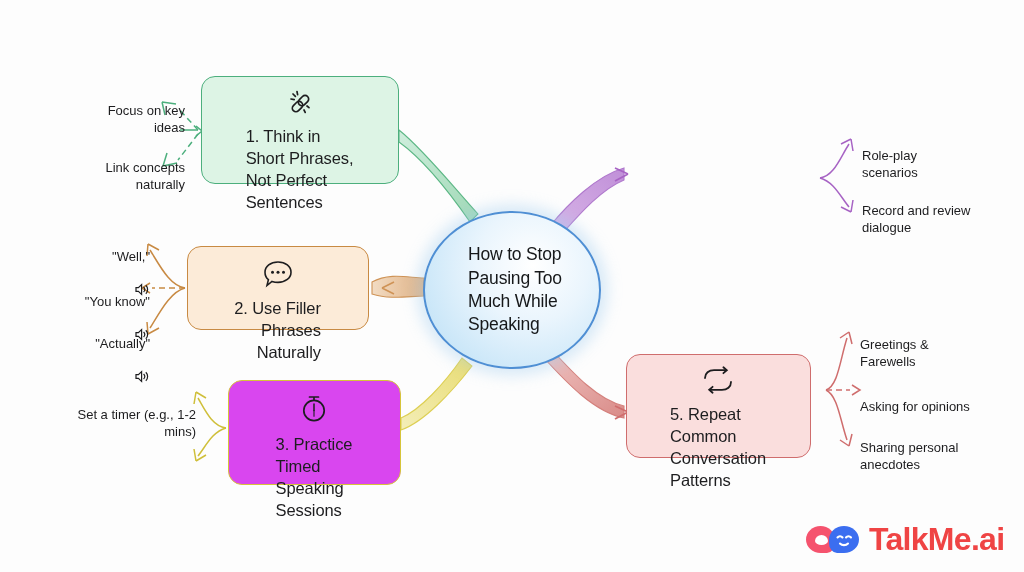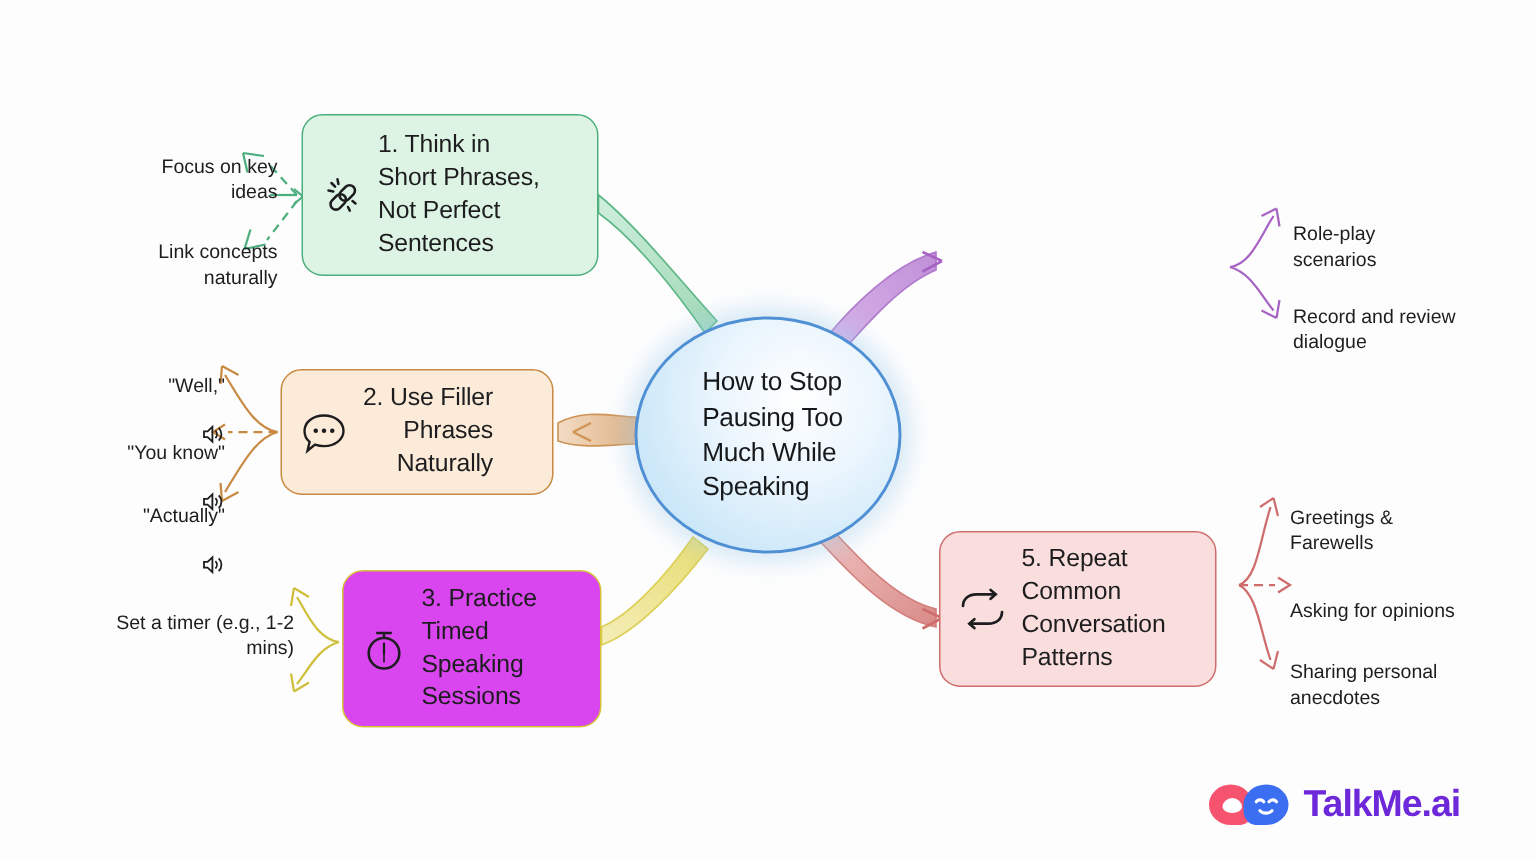--- a/index.html
+++ b/index.html
@@ -15,20 +15,21 @@
 
   .node {
     position: absolute;
     border-radius: 14px;
     border: 1.6px solid;
     display: flex;
     align-items: center;
     gap: 9px;
     padding: 10px 12px 10px 11px;
     z-index: 3;
+    flex-direction: column;
   }
   .node .glyph { flex: 0 0 auto; display: flex; align-items: center; justify-content: center; }
   .node .ntext {
     font-size: 16.5px;
     line-height: 1.33;
     color: #1d1d1f;
     white-space: pre-line;
     letter-spacing: -0.1px;
   }
 
@@ -87,21 +88,21 @@
   }
   #logo .bub-pink::after {
     content:""; position:absolute; left: 9px; top: 9px; width: 13px; height: 10px;
     background:#fff; border-radius: 50% 50% 50% 50% / 60% 60% 40% 40%;
   }
   #logo .bub-blue {
     position: absolute; left: 23px; top: 2px; width: 30px; height: 27px;
     background: #3b6ef0; border-radius: 50% 50% 50% 8px / 50% 50% 50% 10px;
   }
   #logo .wordmark {
-    font-size: 25px; font-weight: bold; color: #6d28d9;
+    font-size: 32px; font-weight: bold; color: #ef4444;
     letter-spacing: -0.7px;
   }
 </style>
 </head>
 <body>
 
 <div id="stage">
 
   <svg id="wires" viewBox="0 0 1024 572" xmlns="http://www.w3.org/2000/svg">
     <defs>

